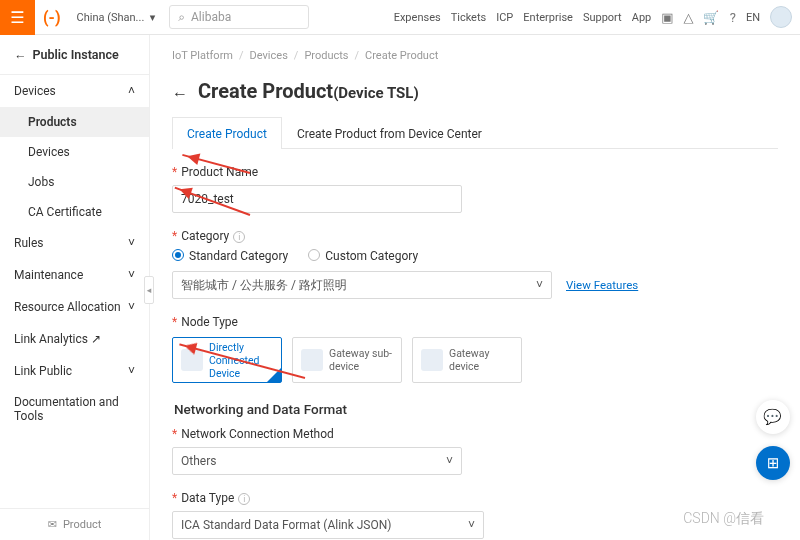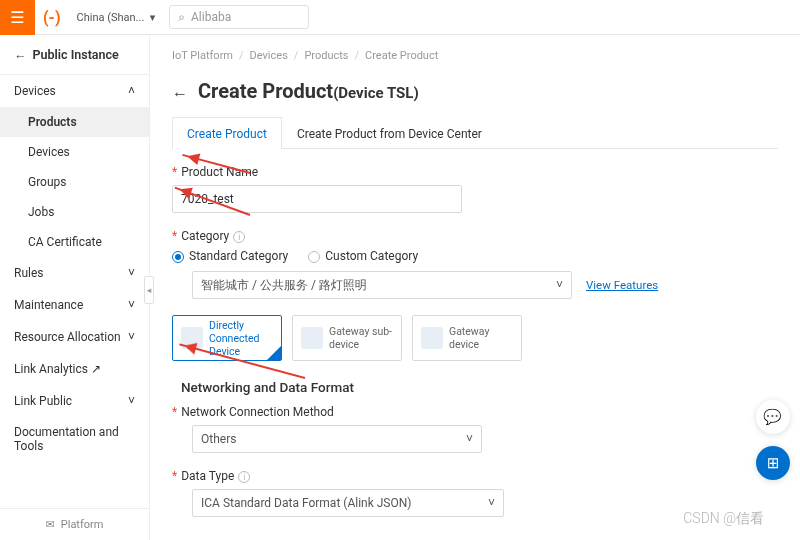--- a/index.html
+++ b/index.html
@@ -30,33 +30,33 @@
   .tabs { margin-top: 14px; border-bottom: 1px solid #e6e6e6; display: flex; height: 32px; gap: 0; }
   .tab { padding: 0 14px; height: 32px; display: flex; align-items: center; font-size: 12px; border: 1px solid transparent; border-bottom: none; cursor: pointer; }
   .tab.active { color: #0070cc; border-color: #e6e6e6; background: #fff; margin-bottom: -1px; }
   .form { margin-top: 16px; }
   .form-row { margin-bottom: 16px; }
   .lbl { font-size: 12px; color: #333; margin-bottom: 6px; display: block; }
   .req::before { content: "*"; color: #e84a3a; margin-right: 4px; }
   .info-ic { display: inline-block; width: 12px; height: 12px; border: 1px solid #bbb; border-radius: 50%; font-size: 9px; line-height: 11px; text-align: center; color: #bbb; margin-left: 4px; }
   .text-input, .select { width: 290px; height: 28px; border: 1px solid #d9d9d9; border-radius: 2px; padding: 0 8px; font-size: 12px; color: #333; }
   .select-wrap { display: flex; align-items: center; gap: 14px; }
-  .select { width: 380px; display: flex; align-items: center; justify-content: space-between; color: #555; cursor: pointer; margin-left: 20px; }
+  .select { width: 380px; display: flex; align-items: center; justify-content: space-between; color: #555; cursor: pointer; }
   .link { color: #0070cc; font-size: 11.5px; cursor: pointer; text-decoration: underline; }
   .radio-row { display: flex; gap: 20px; align-items: center; font-size: 12px; }
-  .radio { display: flex; align-items: flex-end; gap: 5px; cursor: pointer; }
+  .radio { display: flex; align-items: flex-start; gap: 5px; cursor: pointer; }
   .radio .dot { width: 12px; height: 12px; border: 1px solid #bbb; border-radius: 50%; position: relative; }
   .radio.sel .dot { border-color: #0070cc; }
   .radio.sel .dot::after { content: ""; position: absolute; inset: 2px; border-radius: 50%; background: #0070cc; }
   .node-cards { display: flex; gap: 10px; margin-top: 8px; }
   .node-card { width: 110px; height: 46px; border: 1px solid #d9d9d9; border-radius: 2px; display: flex; align-items: center; gap: 6px; padding: 0 8px; font-size: 10.5px; color: #666; cursor: pointer; position: relative; }
   .node-card .nic { width: 22px; height: 22px; background: #e8eef5; border-radius: 3px; flex-shrink: 0; }
   .node-card.sel { border-color: #0070cc; color: #0070cc; }
   .node-card.sel::after { content: ""; position: absolute; right: 0; bottom: 0; border: 7px solid transparent; border-right-color: #0070cc; border-bottom-color: #0070cc; }
-  .section-h { font-size: 13.5px; font-weight: 500; margin: 18px 0 10px 9px; }
+  .section-h { font-size: 13.5px; font-weight: 500; margin: 18px 0 10px 2px; }
   .float-btns { position: absolute; right: 10px; bottom: 60px; display: flex; flex-direction: column; gap: 12px; }
   .fb { width: 34px; height: 34px; border-radius: 50%; display: flex; align-items: center; justify-content: center; box-shadow: 0 1px 6px rgba(0,0,0,0.15); background: #fff; color: #555; font-size: 15px; }
   .fb.blue { background: #0070cc; color: #fff; }
   .arrow { position: absolute; height: 2px; background: #e23b2e; transform-origin: left center; }
   .arrow::after { content: ""; position: absolute; right: -1px; top: -5px; border: 6px solid transparent; border-left-color: #e23b2e; border-left-width: 12px; }
   .wm { position: absolute; right: 36px; bottom: 12px; font-size: 14px; color: rgba(120,120,120,0.55); font-weight: 300; pointer-events: none; }
   .collapse-handle { position: absolute; left: 144px; top: 276px; width: 10px; height: 28px; background: #fff; border: 1px solid #e0e0e0; border-radius: 2px; display: flex; align-items: center; justify-content: center; font-size: 9px; color: #999; }
 </style>
 </head>
 <body>
@@ -64,35 +64,48 @@
 <div class="topbar">
   <div class="hamburger">☰</div>
   <div class="logo">
     <span class="logo-mark">(-)</span>
   </div>
   <div class="region"><span>China (Shan...</span> &nbsp;▾</div>
   <div class="tsearch">
     <span>⌕</span>
     <span>Alibaba</span>
   </div>
+  <div class="topright">
+    <span>Expenses</span>
+    <span>Tickets</span>
+    <span>ICP</span>
+    <span>Enterprise</span>
+    <span>Support</span>
+    <span>App</span>
+    <span class="icon">▣</span>
+    <span class="icon">△</span>
+    <span class="icon">🛒</span>
+    <span class="icon">?</span>
+    <span>EN</span>
+    <div class="avatar"></div>
+  </div>
 </div>
 
 <div class="shell">
   <div class="sidebar">
     <div class="public-inst">
       <span>←</span>
       <span>Public Instance</span>
     </div>
     <div class="nav-group-hd">
         <span>Devices</span>
         <span>˄</span>
       </div>
     <div class="nav-item active">Products</div>
     <div class="nav-item">Devices</div>
-    <div class="nav-item">Groups</div>
     <div class="nav-item">Jobs</div>
     <div class="nav-item">CA Certificate</div>
     <div class="nav-group-hd">
         <span>Rules</span>
         <span>˅</span>
       </div>
     <div class="nav-group-hd">
         <span>Maintenance</span>
         <span>˅</span>
       </div>
@@ -105,21 +118,21 @@
       </div>
     <div class="nav-group-hd">
         <span>Link Public</span>
         <span>˅</span>
       </div>
     <div class="nav-group-hd" style="height:auto;padding-top:8px;padding-bottom:8px">
         <span>Documentation and Tools</span>
       </div>
     <div class="feedback">
         <span>✉</span>
-        <span>Platform</span>
+        <span>Product</span>
       </div>
   </div>
 
   <div class="main">
     <div class="breadcrumb">
       <span>IoT Platform</span>
         <span class="sep">/</span>
       <span>Devices</span>
         <span class="sep">/</span>
       <span>Products</span>
@@ -154,20 +167,21 @@
         </div>
         <div class="select-wrap">
           <div class="select">
               <span>智能城市 / 公共服务 / 路灯照明</span>
               <span>˅</span>
             </div>
           <span class="link">View Features</span>
         </div>
       </div>
       <div class="form-row">
+        <label class="lbl req">Node Type</label>
         <div class="node-cards">
           <div class="node-card sel">
               <div class="nic"></div>
               <span>Directly Connected Device</span>
             </div>
           <div class="node-card">
               <div class="nic"></div>
               <span>Gateway sub-device</span>
             </div>
           <div class="node-card">

